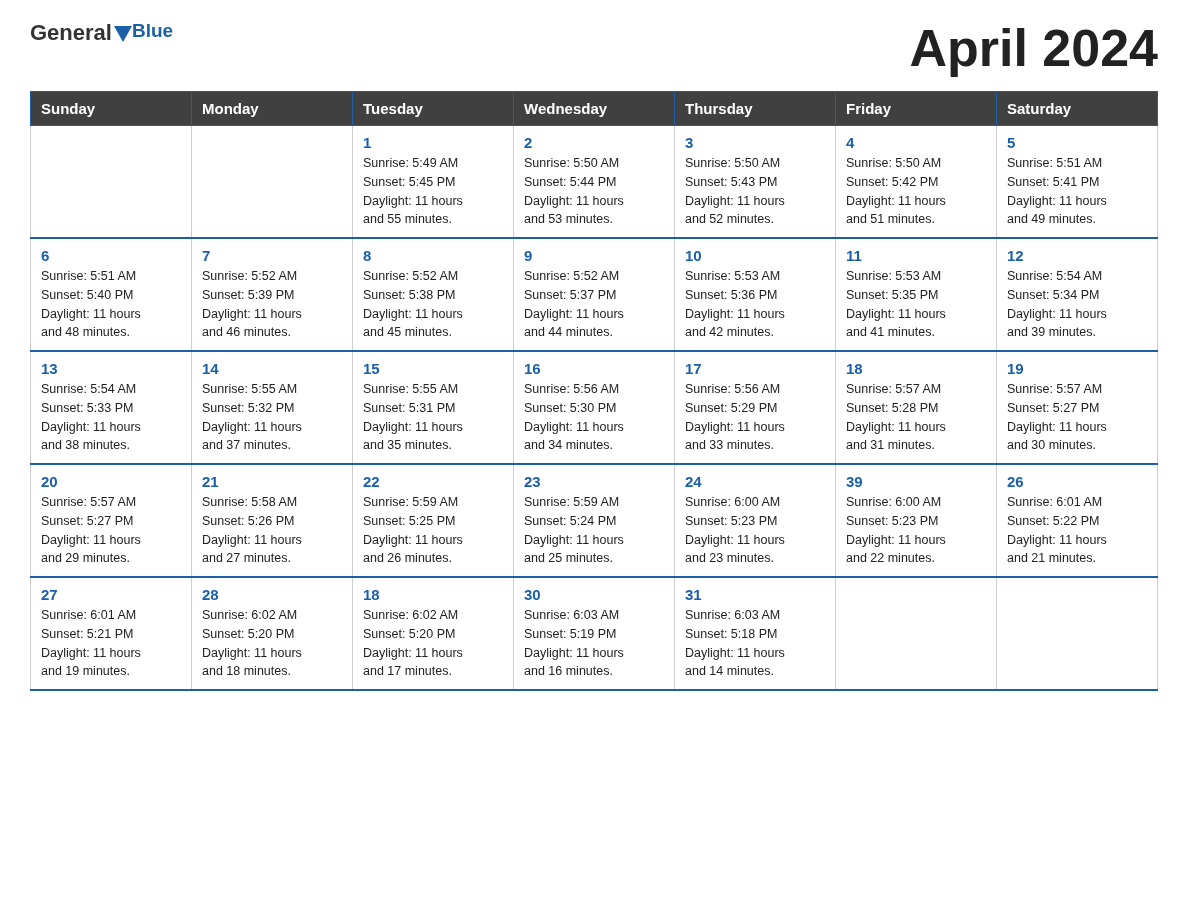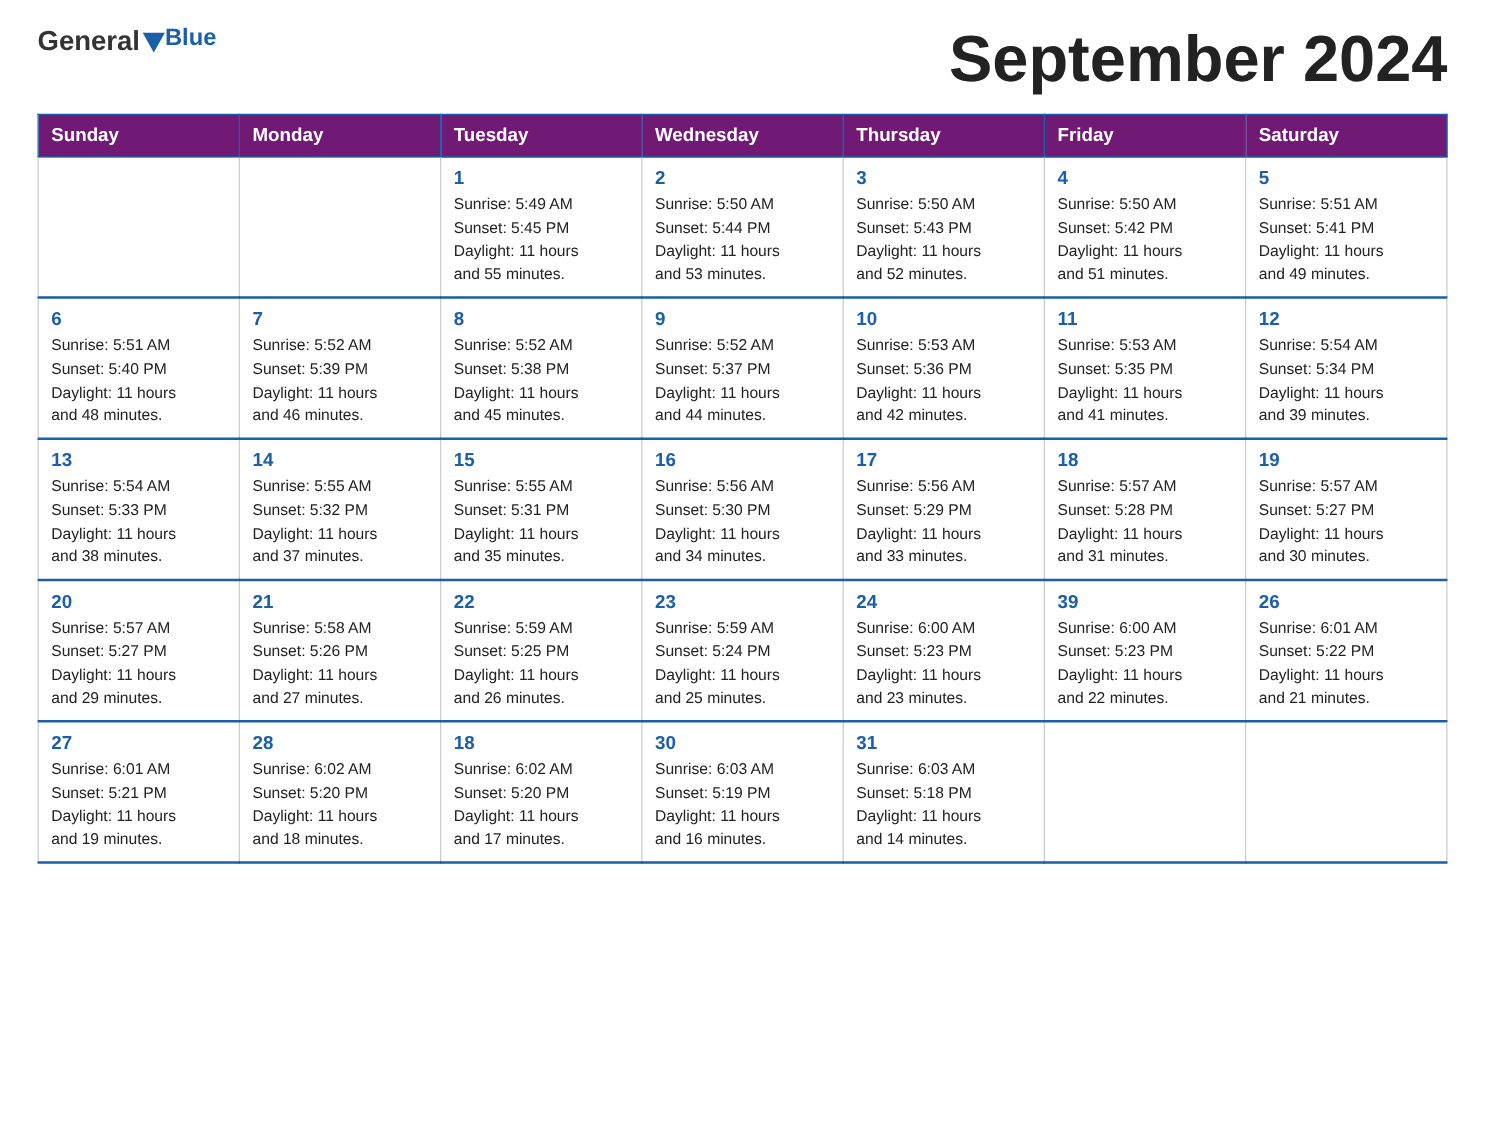--- a/index.html
+++ b/index.html
@@ -48,21 +48,21 @@
       font-size: 20px;
       color: #333;
       margin-top: 4px;
     }
     table {
       width: 100%;
       border-collapse: collapse;
       margin-top: 14px;
     }
     thead tr th {
-      background-color: #701a75;
+      background-color: #404040;
       color: #fff;
       font-size: 15px;
       font-weight: bold;
       padding: 8px 10px;
       text-align: left;
       border: 1px solid #1a5fa8;
       margin-left: 43px;
     }
     tbody tr td {
       vertical-align: top;
@@ -101,21 +101,21 @@
       <span class="logo-text-general">General</span>
       <svg width="18" height="16" viewBox="0 0 18 16" style="margin-left:2px; margin-top:2px;">
         <polygon points="0,0 18,0 9,16" fill="#1a5fa8"></polygon>
       </svg>
     </div>
     <div>
       <span class="logo-text-blue">Blue</span>
     </div>
   </div>
   <div class="title-block">
-    <div class="month-title">September 2024</div>
+    <div class="month-title">April 2024</div>
   </div>
 </div>
 
 <table>
   <thead>
     <tr>
     <th>Sunday</th>
         <th>Monday</th>
         <th>Tuesday</th>
         <th>Wednesday</th>

